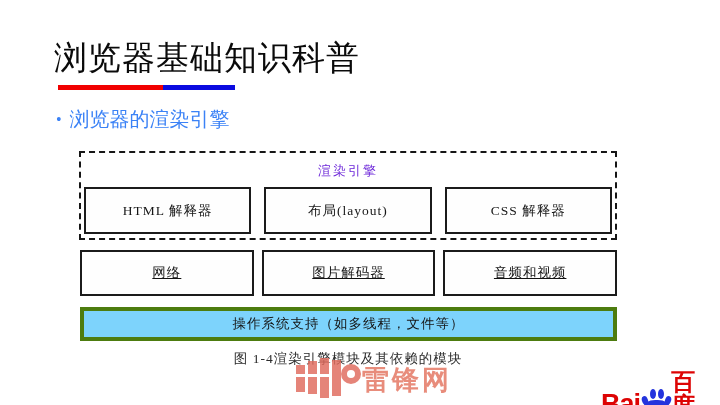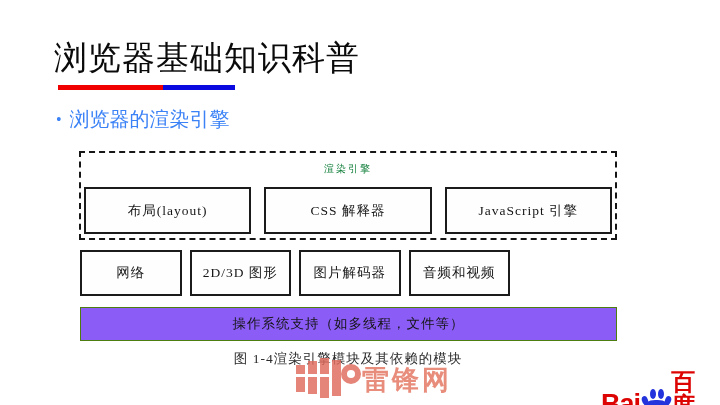--- a/index.html
+++ b/index.html
@@ -15,32 +15,32 @@
   .title-underline{position:absolute;top:85px;left:58px;height:5px;width:177px;font-size:0;}
   .title-underline .seg-red{display:inline-block;width:105px;height:5px;background:#f10000;vertical-align:top;}
   .title-underline .seg-blue{display:inline-block;width:72px;height:5px;background:#0a0ae0;vertical-align:top;}
   .bullet-line{position:absolute;left:56px;top:106px;font-size:20px;color:#3b82f6;white-space:nowrap;}
   .bullet-line .marker{font-size:16px;margin-right:8px;vertical-align:1px;}
   
   .engine-container{
     position:absolute;left:79px;top:151px;width:538px;height:89px;
     border:2px dashed #161616;box-sizing:border-box;
   }
-  .engine-label{position:absolute;left:0;right:0;top:9px;text-align:center;font-size:10px;color:#15803d;letter-spacing:2px;}
+  .engine-label{position:absolute;left:0;right:0;top:9px;text-align:center;font-size:13px;color:#6d28d9;letter-spacing:2px;}
   .engine-row{position:absolute;left:3px;right:3px;top:34px;height:47px;display:flex;gap:13px;}
   .module-box{
     flex:1;border:2px solid #1b1b1b;box-sizing:border-box;background:#fefefe;
     display:flex;align-items:center;justify-content:center;font-size:13.5px;color:#161616;
     white-space:nowrap;letter-spacing:1px;
   }
-  .dependency-row{position:absolute;left:80px;top:250px;width:430px;height:46px;display:flex;gap:8px;}
+  .dependency-row{position:absolute;left:80px;top:250px;width:537px;height:46px;display:flex;gap:8px;text-decoration:underline;}
   .os-box{
-    position:absolute;left:80px;top:307px;width:537px;height:34px;border:1px solid #4d7c0f;
+    position:absolute;left:80px;top:307px;width:537px;height:34px;border:4px solid #4d7c0f;
     box-sizing:border-box;display:flex;align-items:center;justify-content:center;
-    font-size:13.5px;color:#161616;letter-spacing:1px;background:#8b5cf6;
+    font-size:13.5px;color:#161616;letter-spacing:1px;background:#7dd3fc;
   }
   .figure-caption{
     position:absolute;left:79px;top:350px;width:538px;text-align:center;
     font-size:13.5px;color:#2b2b2b;letter-spacing:1px;white-space:nowrap;
   }
   .figure-caption .cap-prefix{margin-right:0;}
   
   .leiphone-watermark{
     position:absolute;left:296px;top:358px;display:flex;align-items:flex-start;
     opacity:0.82;pointer-events:none;
@@ -78,29 +78,28 @@
   <span class="seg-red"></span><span class="seg-blue"></span>
 </div>
 
 <div class="bullet-line">
   <span class="marker">•</span><span>浏览器的渲染引擎</span>
 </div>
 
 <div class="engine-container">
   <div class="engine-label">渲染引擎</div>
   <div class="engine-row">
+    <div class="module-box">HTML 解释器</div>
     <div class="module-box">布局(layout)</div>
     <div class="module-box">CSS 解释器</div>
-    <div class="module-box">JavaScript 引擎</div>
   </div>
 </div>
 
 <div class="dependency-row">
   <div class="module-box">网络</div>
-  <div class="module-box">2D/3D 图形</div>
   <div class="module-box">图片解码器</div>
   <div class="module-box">音频和视频</div>
 </div>
 
 <div class="os-box">操作系统支持（如多线程，文件等）</div>
 
 <div class="figure-caption">
   <span class="cap-prefix">图 1-4</span><span>渲染引擎模块及其依赖的模块</span>
 </div>
 

